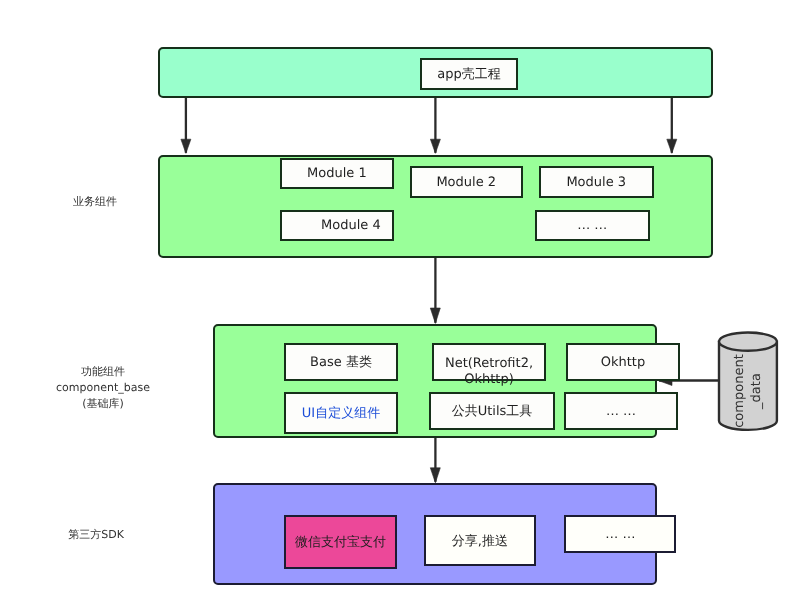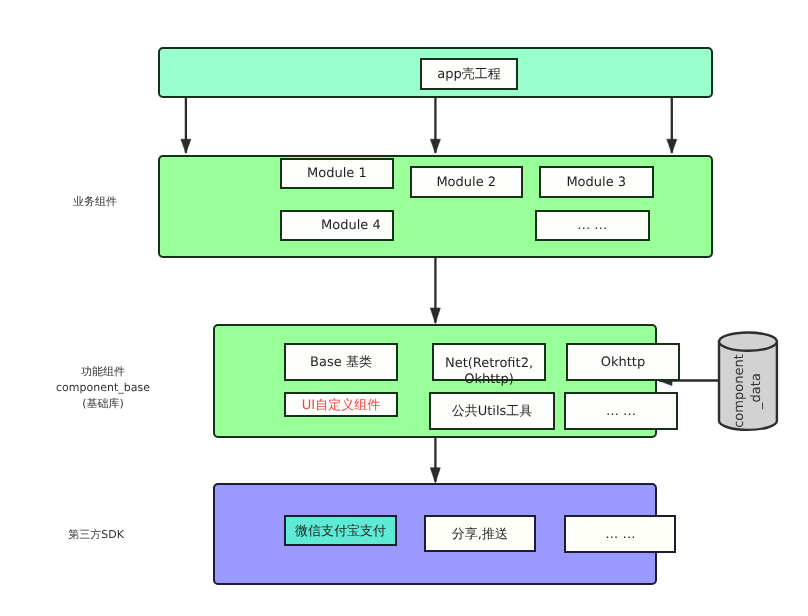--- a/index.html
+++ b/index.html
@@ -82,21 +82,21 @@
   <div class="chip" style="left: 244.8px; top: 158px; width: 114.1px; height: 31.4px; border: 2.2px solid rgb(22, 48, 26); background-color: rgb(253, 253, 251); color: rgb(31, 31, 31);">Module 1</div>
   <div class="chip" style="left: 374.5px; top: 166.2px; width: 113.5px; height: 31.4px; border: 2.2px solid rgb(22, 48, 26); background-color: rgb(253, 253, 251); color: rgb(31, 31, 31);">Module 2</div>
   <div class="chip" style="left: 504px; top: 166.2px; width: 114.5px; height: 31.4px; border: 2.2px solid rgb(22, 48, 26); background-color: rgb(253, 253, 251); color: rgb(31, 31, 31);">Module 3</div>
   <div class="chip" style="left: 244.8px; top: 210.1px; width: 114.1px; height: 31.3px; border: 2.2px solid rgb(22, 48, 26); background-color: rgb(253, 253, 251); color: rgb(31, 31, 31); padding-left: 28px;">Module 4</div>
   <div class="chip" style="left: 500px; top: 210.1px; width: 114.5px; height: 31.3px; border: 2.2px solid rgb(22, 48, 26); background-color: rgb(253, 253, 251); color: rgb(31, 31, 31);">… …</div>
 
   <div class="chip" style="left: 249px; top: 343px; width: 114px; height: 37.5px; border: 2px solid rgb(22, 48, 26); background-color: rgb(253, 253, 251); color: rgb(31, 31, 31);">Base 基类</div>
   <div class="chip" style="left: 397px; top: 343px; width: 114px; height: 37.5px; border: 2px solid rgb(22, 48, 26); padding-top: 20px; background-color: rgb(253, 253, 251); color: rgb(31, 31, 31);">Net(Retrofit2,
 Okhttp)</div>
   <div class="chip" style="left: 531px; top: 343px; width: 114px; height: 37.5px; border: 2px solid rgb(22, 48, 26); background-color: rgb(253, 253, 251); color: rgb(31, 31, 31);">Okhttp</div>
-  <div class="chip" style="left: 249px; top: 392.3px; width: 114px; height: 25px; border: 2px solid rgb(22, 48, 26); background-color: rgb(253, 253, 251); color: #ef4444;">UI自定义组件</div>
+  <div class="chip" style="left: 249px; top: 392.3px; width: 114px; height: 42px; border: 2px solid rgb(22, 48, 26); background-color: rgb(253, 253, 251); color: #1d4ed8;">UI自定义组件</div>
   <div class="chip" style="left: 394px; top: 392.3px; width: 126px; height: 37.3px; border: 2px solid rgb(22, 48, 26); background-color: rgb(253, 253, 251); color: rgb(31, 31, 31);">公共Utils工具</div>
   <div class="chip" style="left: 529px; top: 392.3px; width: 114px; height: 37.3px; border: 2px solid rgb(22, 48, 26); background-color: rgb(253, 253, 251); color: rgb(31, 31, 31);">… …</div>
 
-  <div class="chip" style="left: 249.4px; top: 515.3px; width: 112.4px; height: 31px; border: 2.2px solid rgb(28, 28, 51); background-color: #5eead4; color: rgb(31, 31, 31);">微信支付宝支付</div>
-  <div class="chip" style="left: 388.5px; top: 515.3px; width: 112.8px; height: 37px; border: 2.2px solid rgb(28, 28, 51); background-color: rgb(255, 255, 250); color: rgb(31, 31, 31);">分享,推送</div>
+  <div class="chip" style="left: 249.4px; top: 515.3px; width: 112.4px; height: 54px; border: 2.2px solid rgb(28, 28, 51); background-color: #ec4899; color: rgb(31, 31, 31);">微信支付宝支付</div>
+  <div class="chip" style="left: 388.5px; top: 515.3px; width: 112.8px; height: 51px; border: 2.2px solid rgb(28, 28, 51); background-color: rgb(255, 255, 250); color: rgb(31, 31, 31);">分享,推送</div>
   <div class="chip" style="left: 529.3px; top: 515.3px; width: 112.2px; height: 37.5px; border: 2.2px solid rgb(28, 28, 51); background-color: rgb(255, 255, 250); color: rgb(31, 31, 31);">… …</div>
 
 </div>
 
 </body></html>

